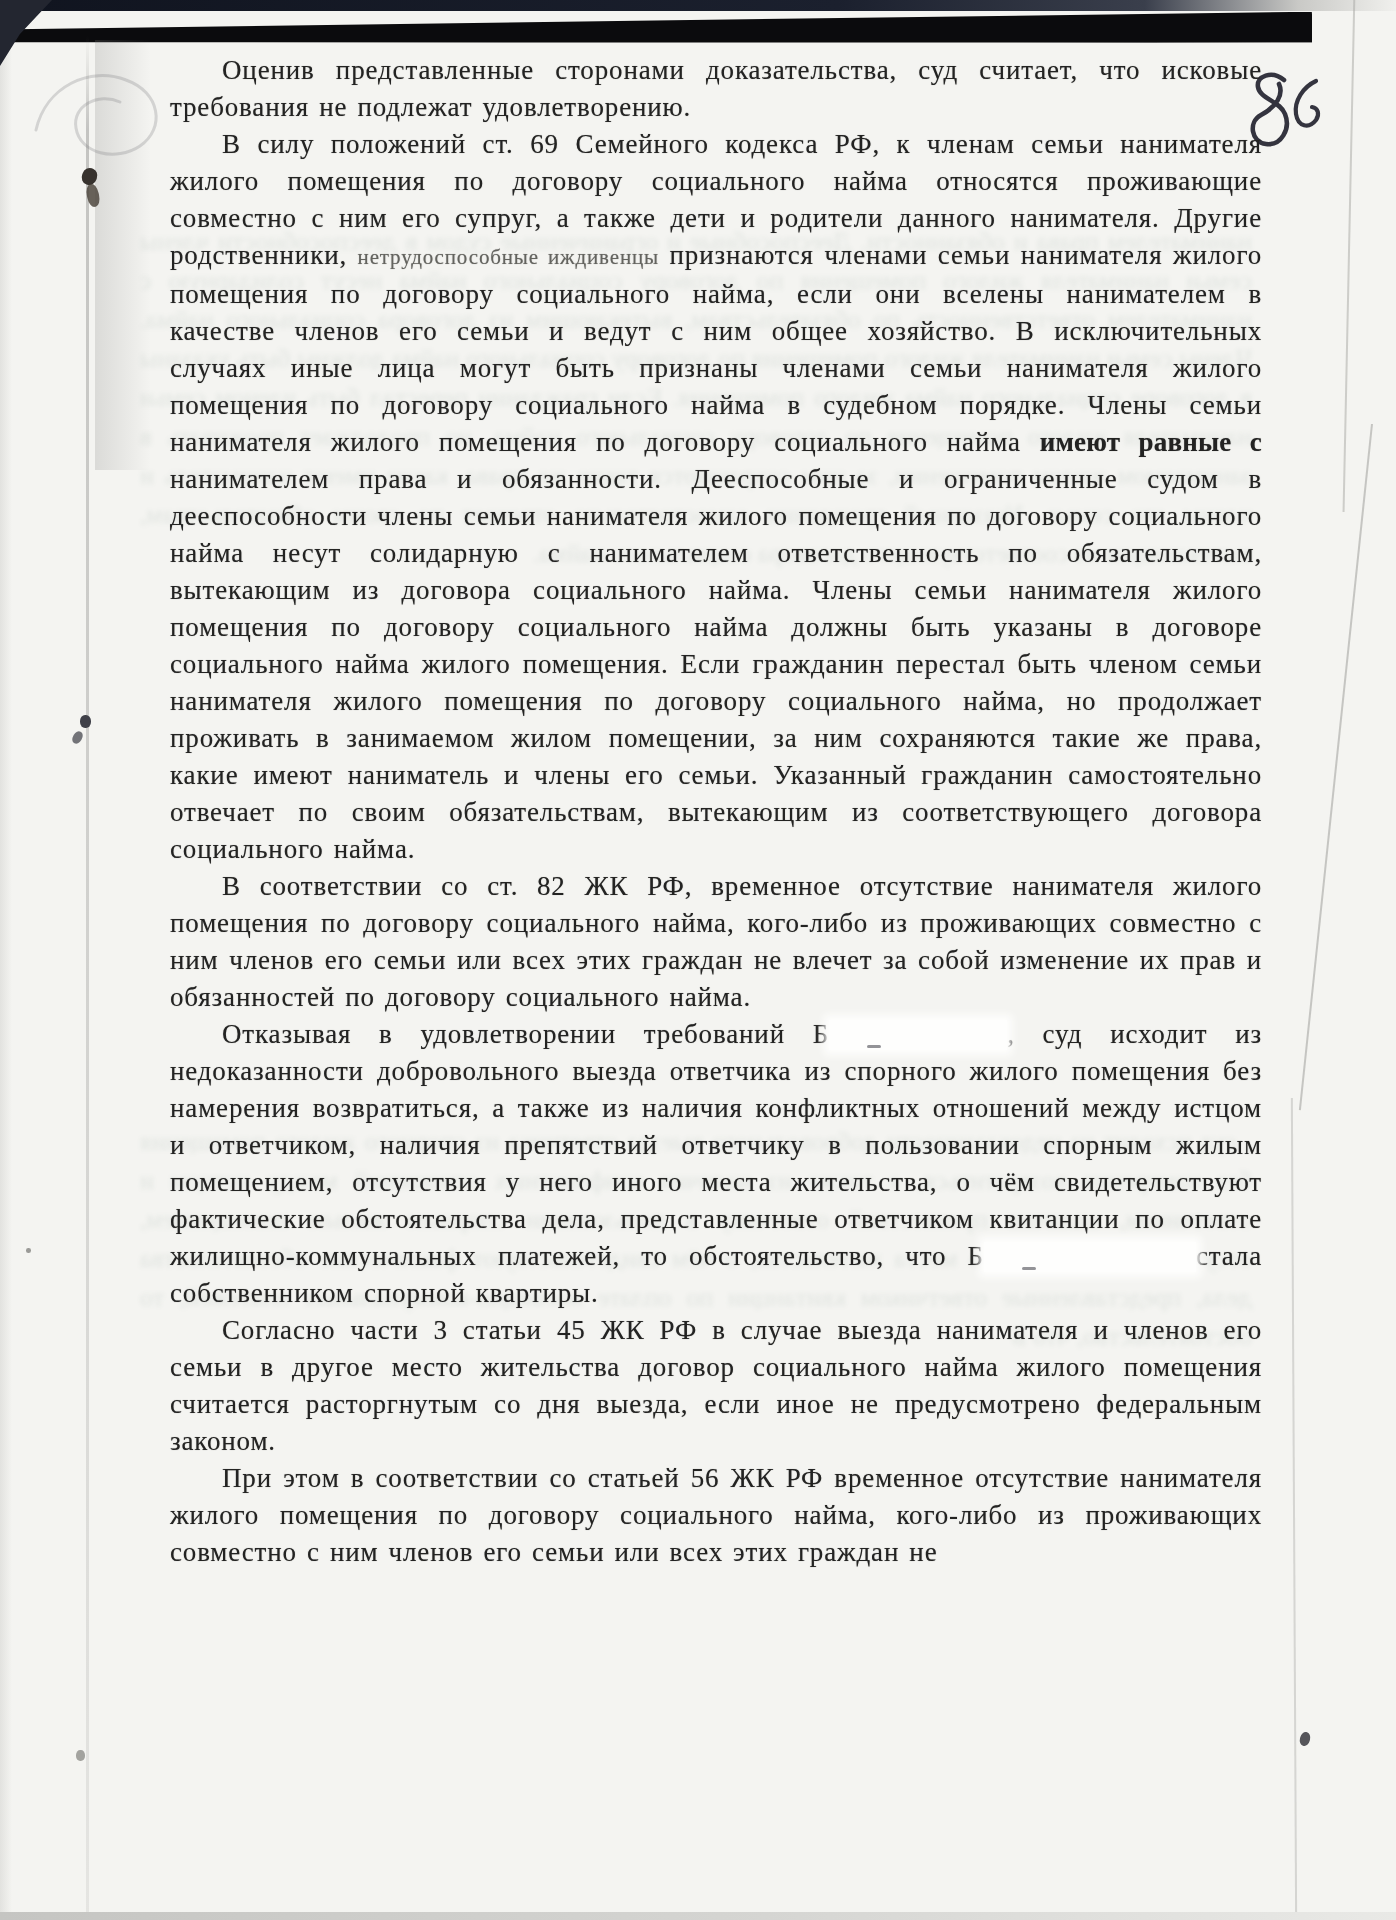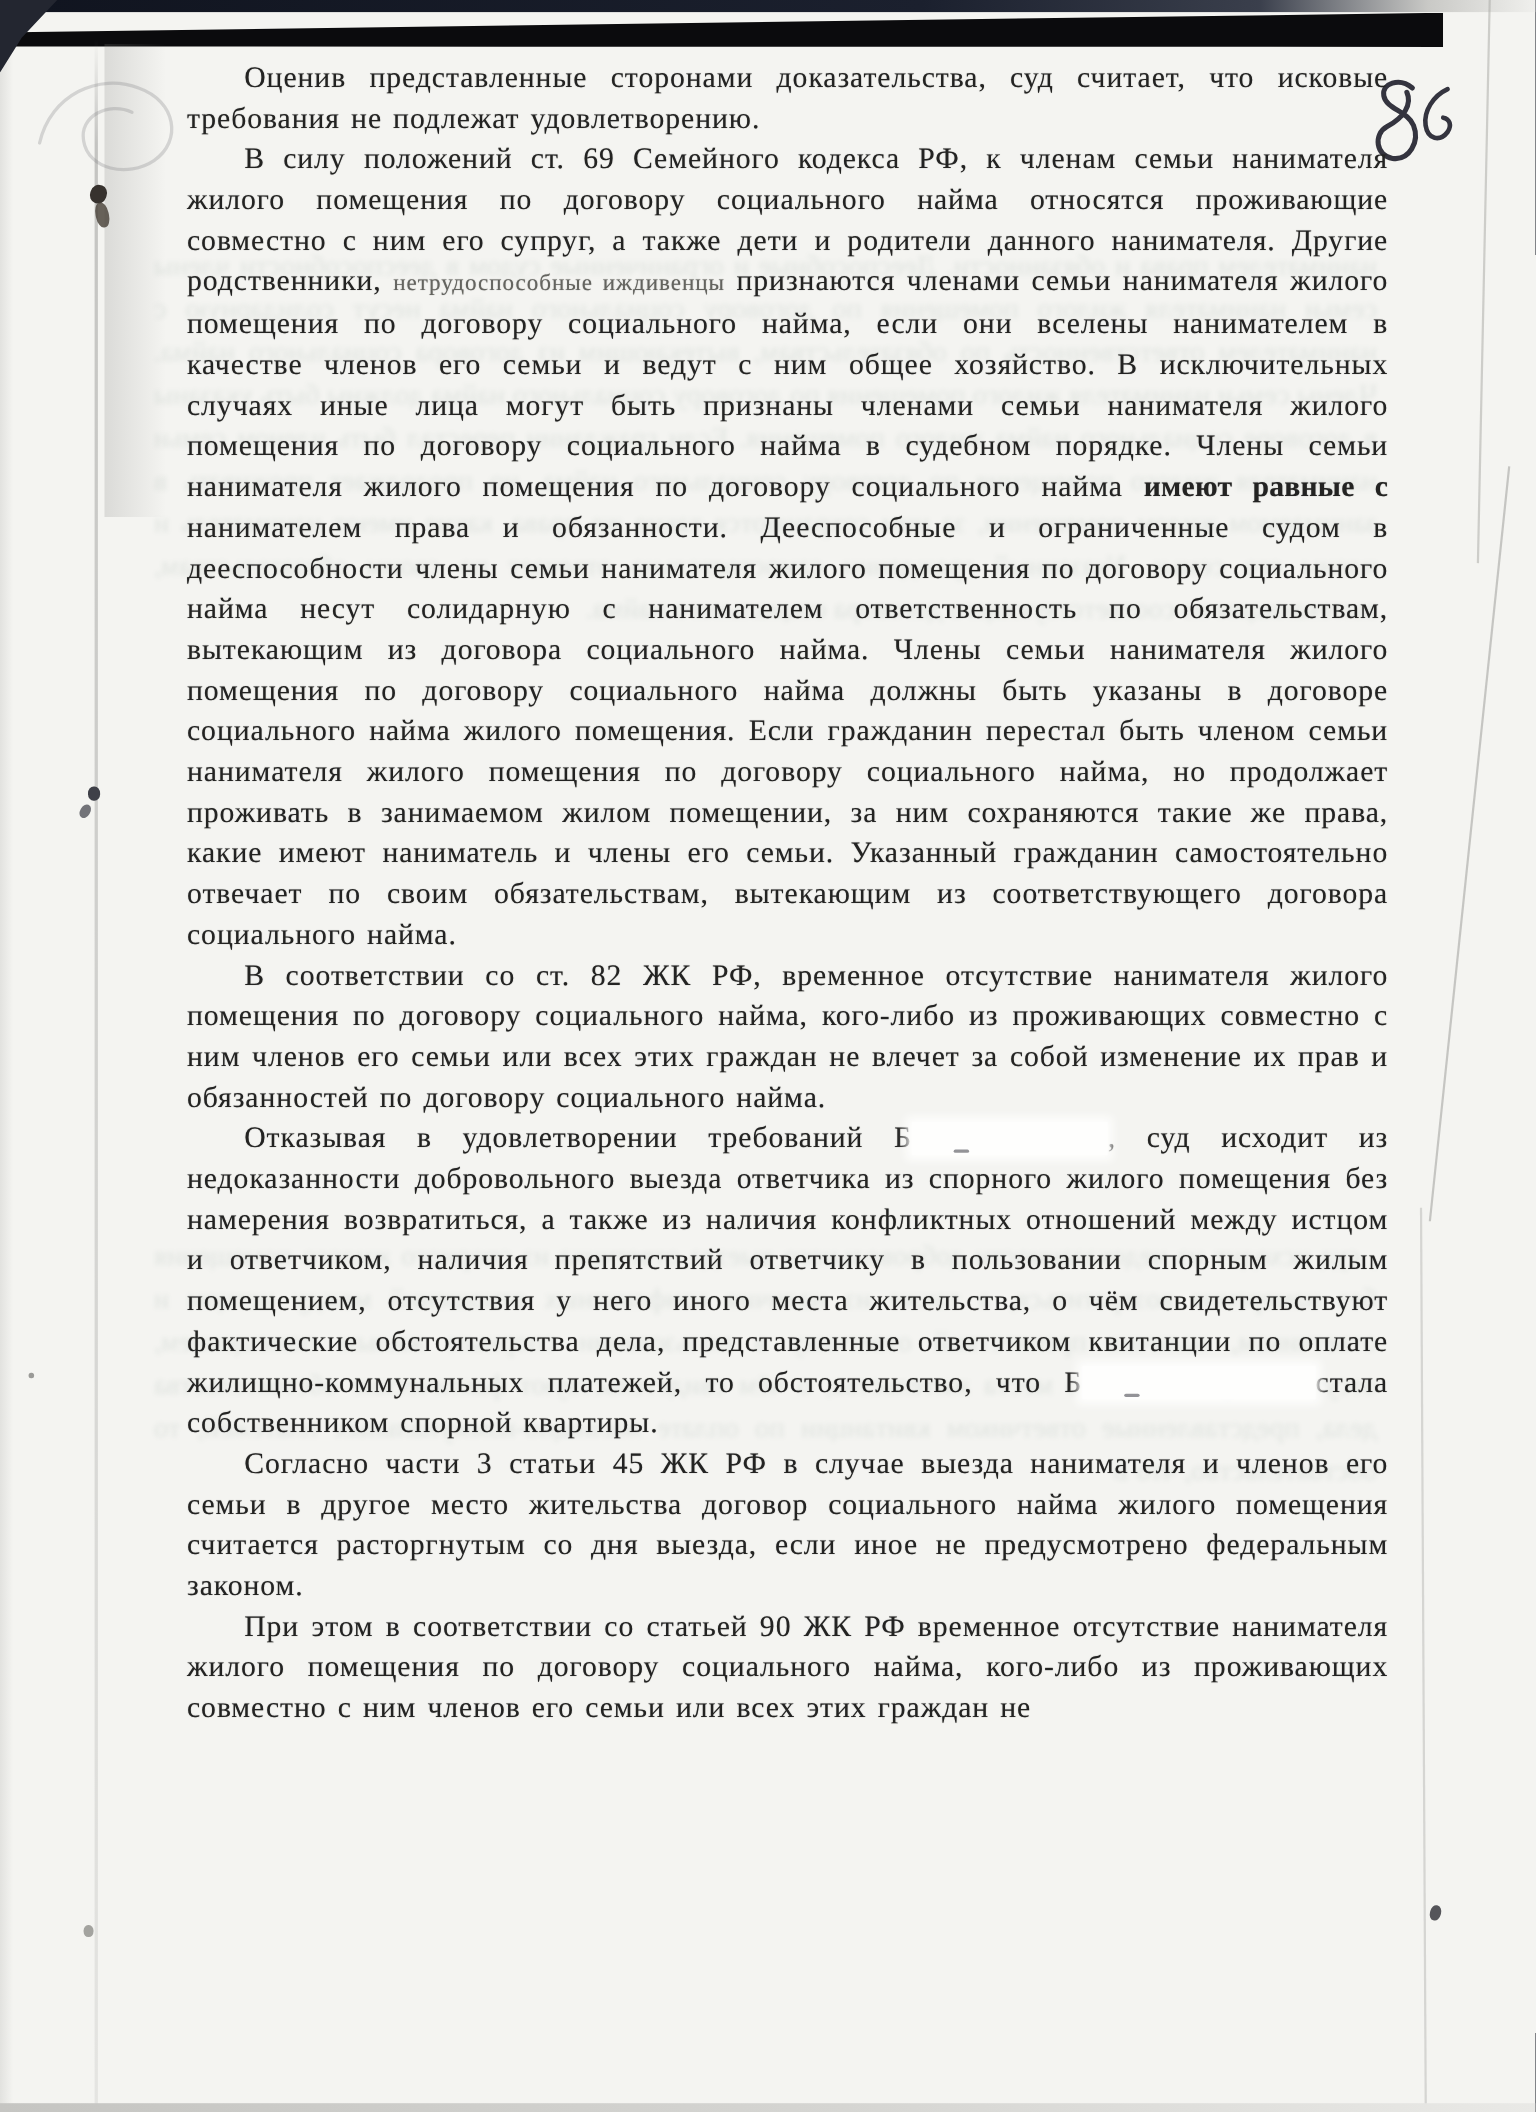--- a/index.html
+++ b/index.html
@@ -80,21 +80,21 @@
 
   <div class="ghost ghost1"> нанимателем права и обязанности. Дееспособные и ограниченные судом в дееспособности члены семьи нанимателя жилого помещения по договору социального найма несут солидарную с нанимателем ответственность по обязательствам, вытекающим из договора социального найма. Члены семьи нанимателя жилого помещения по договору социального найма должны быть указаны в договоре социального найма жилого помещения. Если гражданин перестал быть членом семьи нанимателя жилого помещения по договору социального найма, но продолжает проживать в занимаемом жилом помещении, за ним сохраняются такие же права, какие имеют наниматель и члены его семьи. Указанный гражданин самостоятельно отвечает по своим обязательствам, вытекающим из соответствующего договора социального найма.</div>
   <div class="ghost ghost2">, суд исходит из недоказанности добровольного выезда ответчика из спорного жилого помещения без намерения возвратиться, а также из наличия конфликтных отношений между истцом и ответчиком, наличия препятствий ответчику в пользовании спорным жилым помещением, отсутствия у него иного места жительства, о чём свидетельствуют фактические обстоятельства дела, представленные ответчиком квитанции по оплате жилищно-коммунальных платежей, то обстоятельство, что Б</div>
 
   <div class="page-text">
     <p>Оценив представленные сторонами доказательства, суд считает, что исковые требования не подлежат удовлетворению.</p>
     <p><span>В силу положений ст. 69 Семейного кодекса РФ,  к членам семьи нанимателя жилого помещения по договору социального найма относятся проживающие совместно с ним его супруг, а также дети и родители данного нанимателя. Другие родственники, </span><span class="faded">нетрудоспособные иждивенцы</span><span> признаются членами семьи нанимателя жилого помещения по договору социального найма, если они вселены нанимателем в качестве членов его семьи и ведут с ним общее хозяйство. В исключительных случаях иные лица могут быть признаны членами семьи нанимателя жилого помещения по договору социального найма в судебном порядке. Члены семьи нанимателя жилого помещения по договору социального найма </span><span class="emphasis">имеют равные с</span><span> нанимателем права и обязанности. Дееспособные и ограниченные судом в дееспособности члены семьи нанимателя жилого помещения по договору социального найма несут солидарную с нанимателем ответственность по обязательствам, вытекающим из договора социального найма. Члены семьи нанимателя жилого помещения по договору социального найма должны быть указаны в договоре социального найма жилого помещения. Если гражданин перестал быть членом семьи нанимателя жилого помещения по договору социального найма, но продолжает проживать в занимаемом жилом помещении, за ним сохраняются такие же права, какие имеют наниматель и члены его семьи. Указанный гражданин самостоятельно отвечает по своим обязательствам, вытекающим из соответствующего договора социального найма.</span></p>
     <p>В соответствии со ст. 82 ЖК РФ, временное отсутствие нанимателя жилого помещения по договору социального найма, кого-либо из проживающих совместно с ним членов его семьи или всех этих граждан не влечет за собой изменение их прав и обязанностей по договору социального найма.</p>
     <p><span>Отказывая в удовлетворении требований Б</span><span class="redaction gap1"></span><span>, суд исходит из недоказанности добровольного выезда ответчика из спорного жилого помещения без намерения возвратиться, а также из наличия конфликтных отношений между истцом и ответчиком, наличия препятствий ответчику в пользовании спорным жилым помещением, отсутствия у него иного места жительства, о чём свидетельствуют фактические обстоятельства дела, представленные ответчиком квитанции по оплате жилищно-коммунальных платежей, то обстоятельство, что Б</span><span class="redaction gap2"></span><span>стала собственником спорной квартиры.</span></p>
     <p>Согласно части 3 статьи 45 ЖК РФ в случае выезда нанимателя и членов его семьи в другое место жительства договор социального найма жилого помещения считается расторгнутым со дня выезда, если иное не предусмотрено федеральным законом.</p>
-    <p>При этом в соответствии со статьей 90 ЖК РФ временное отсутствие нанимателя жилого помещения по договору социального найма, кого-либо из проживающих совместно с ним членов его семьи или всех этих граждан не</p>
+    <p>При этом в соответствии со статьей 56 ЖК РФ временное отсутствие нанимателя жилого помещения по договору социального найма, кого-либо из проживающих совместно с ним членов его семьи или всех этих граждан не</p>
   </div>
 
   <div class="blob b1"></div>
   <div class="blob b2"></div>
   <div class="blob b3"></div>
   <div class="blob b4"></div>
   <div class="blob b5"></div>
   <div class="blob b6"></div>
   <div class="blob b7"></div>
 

